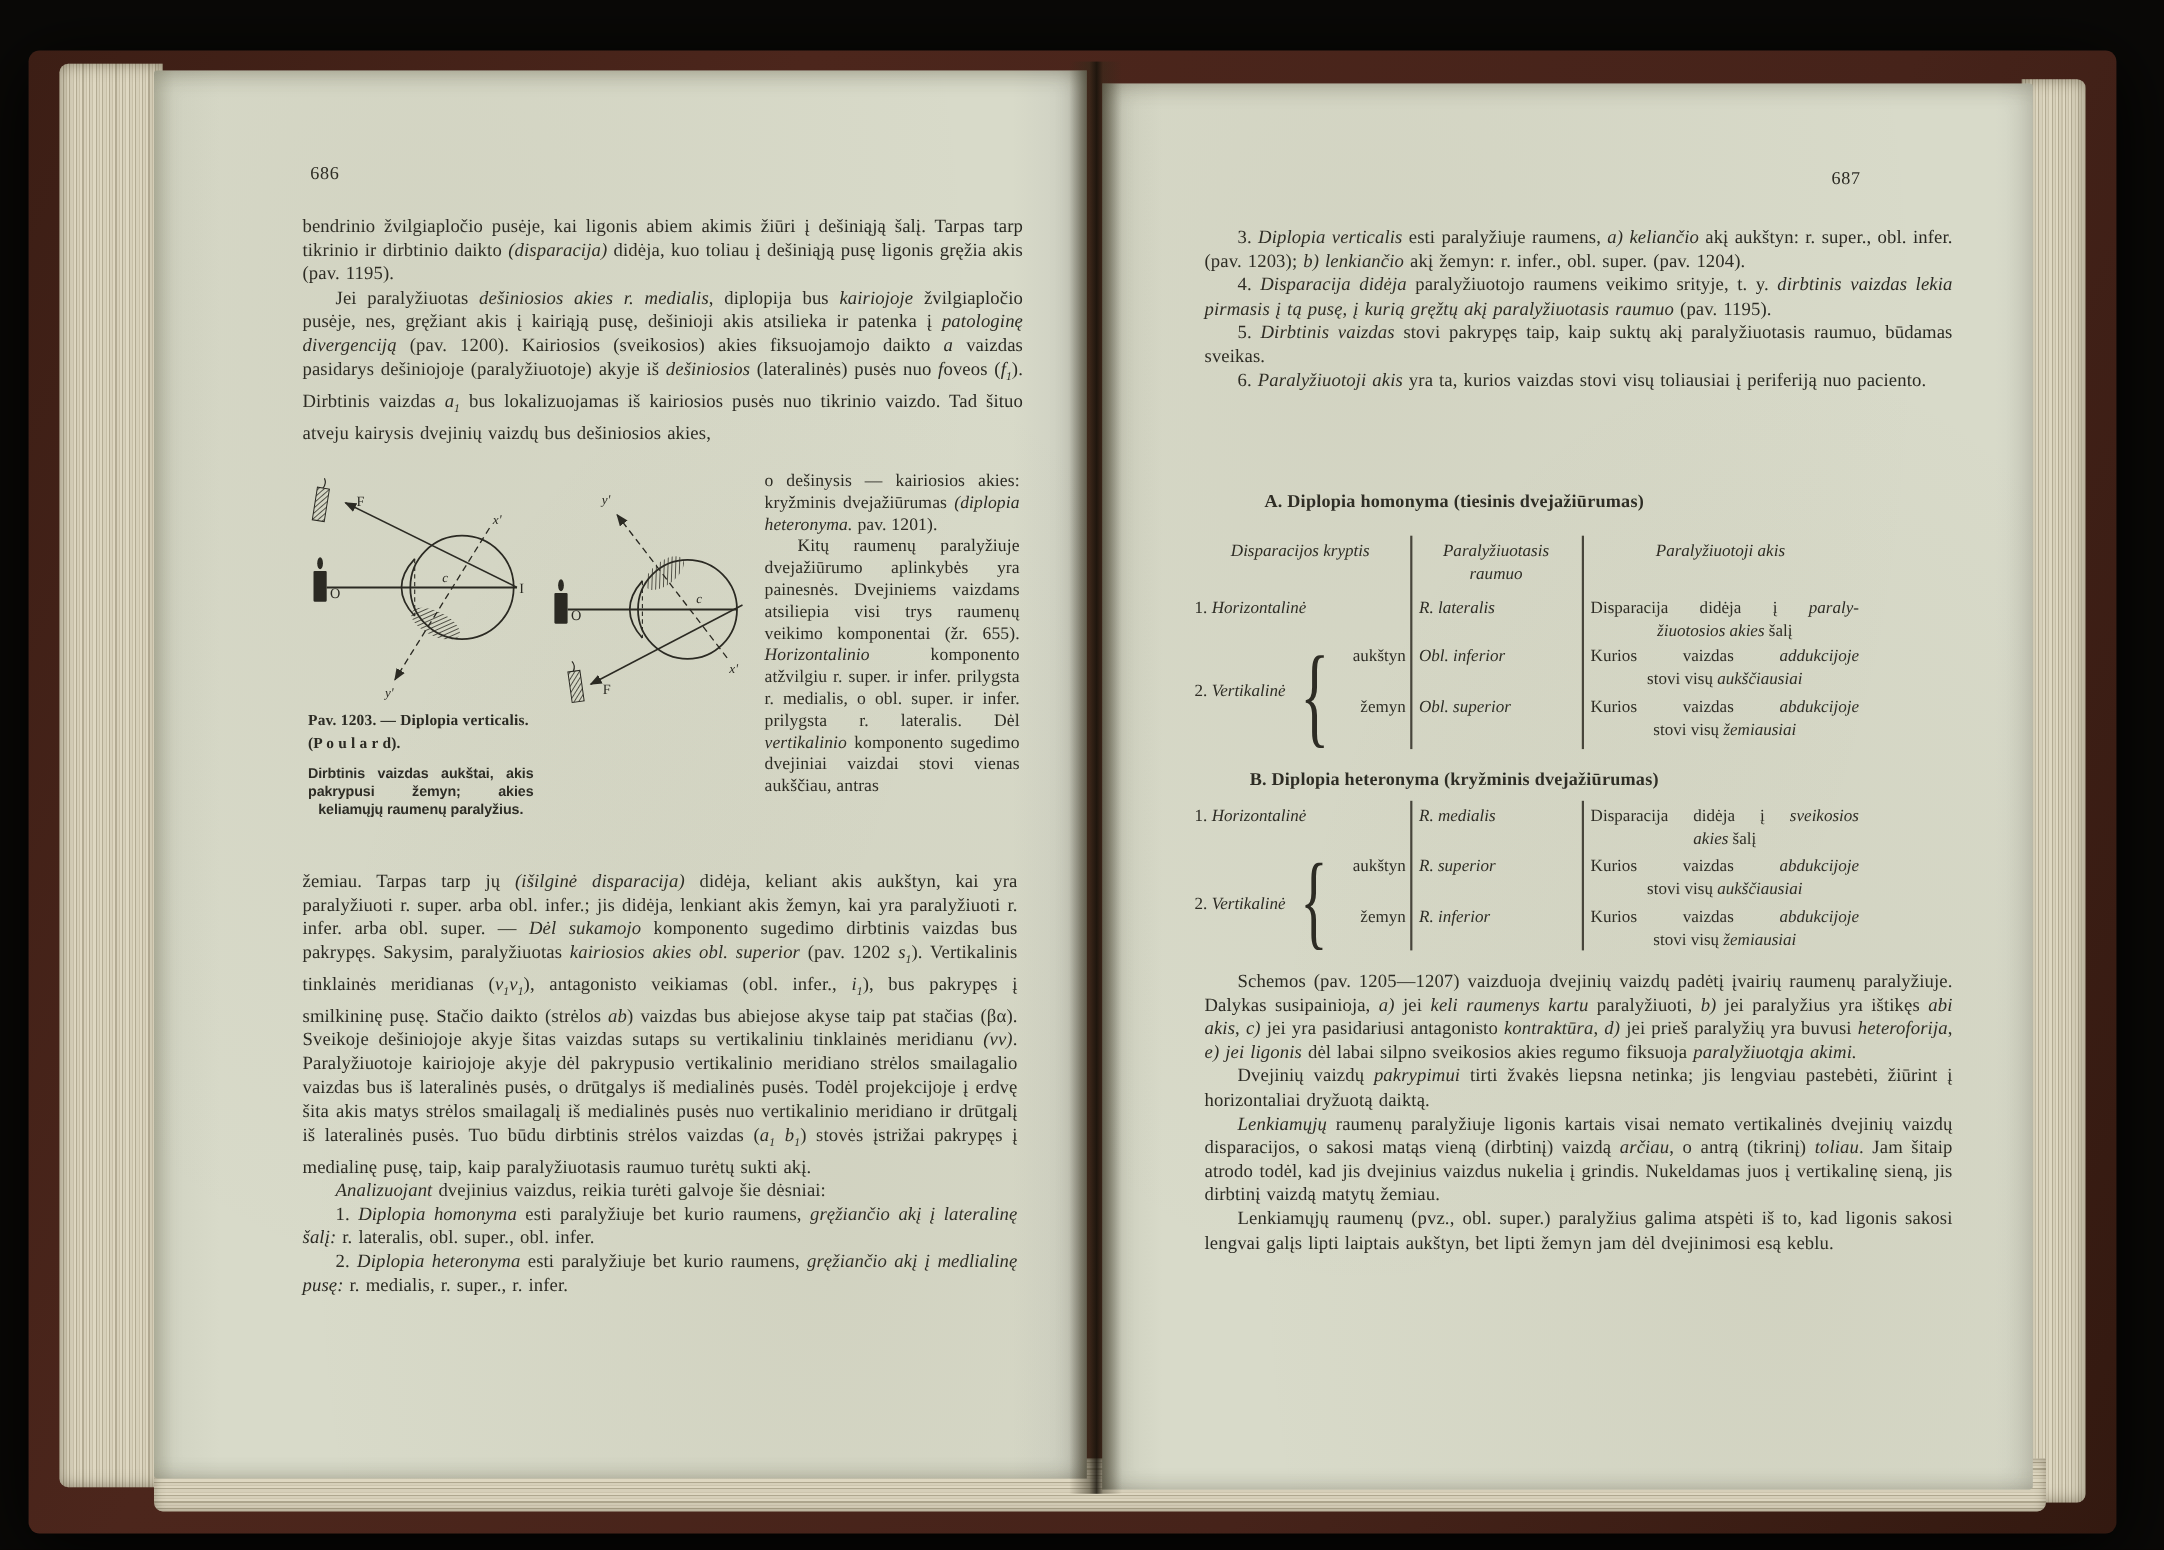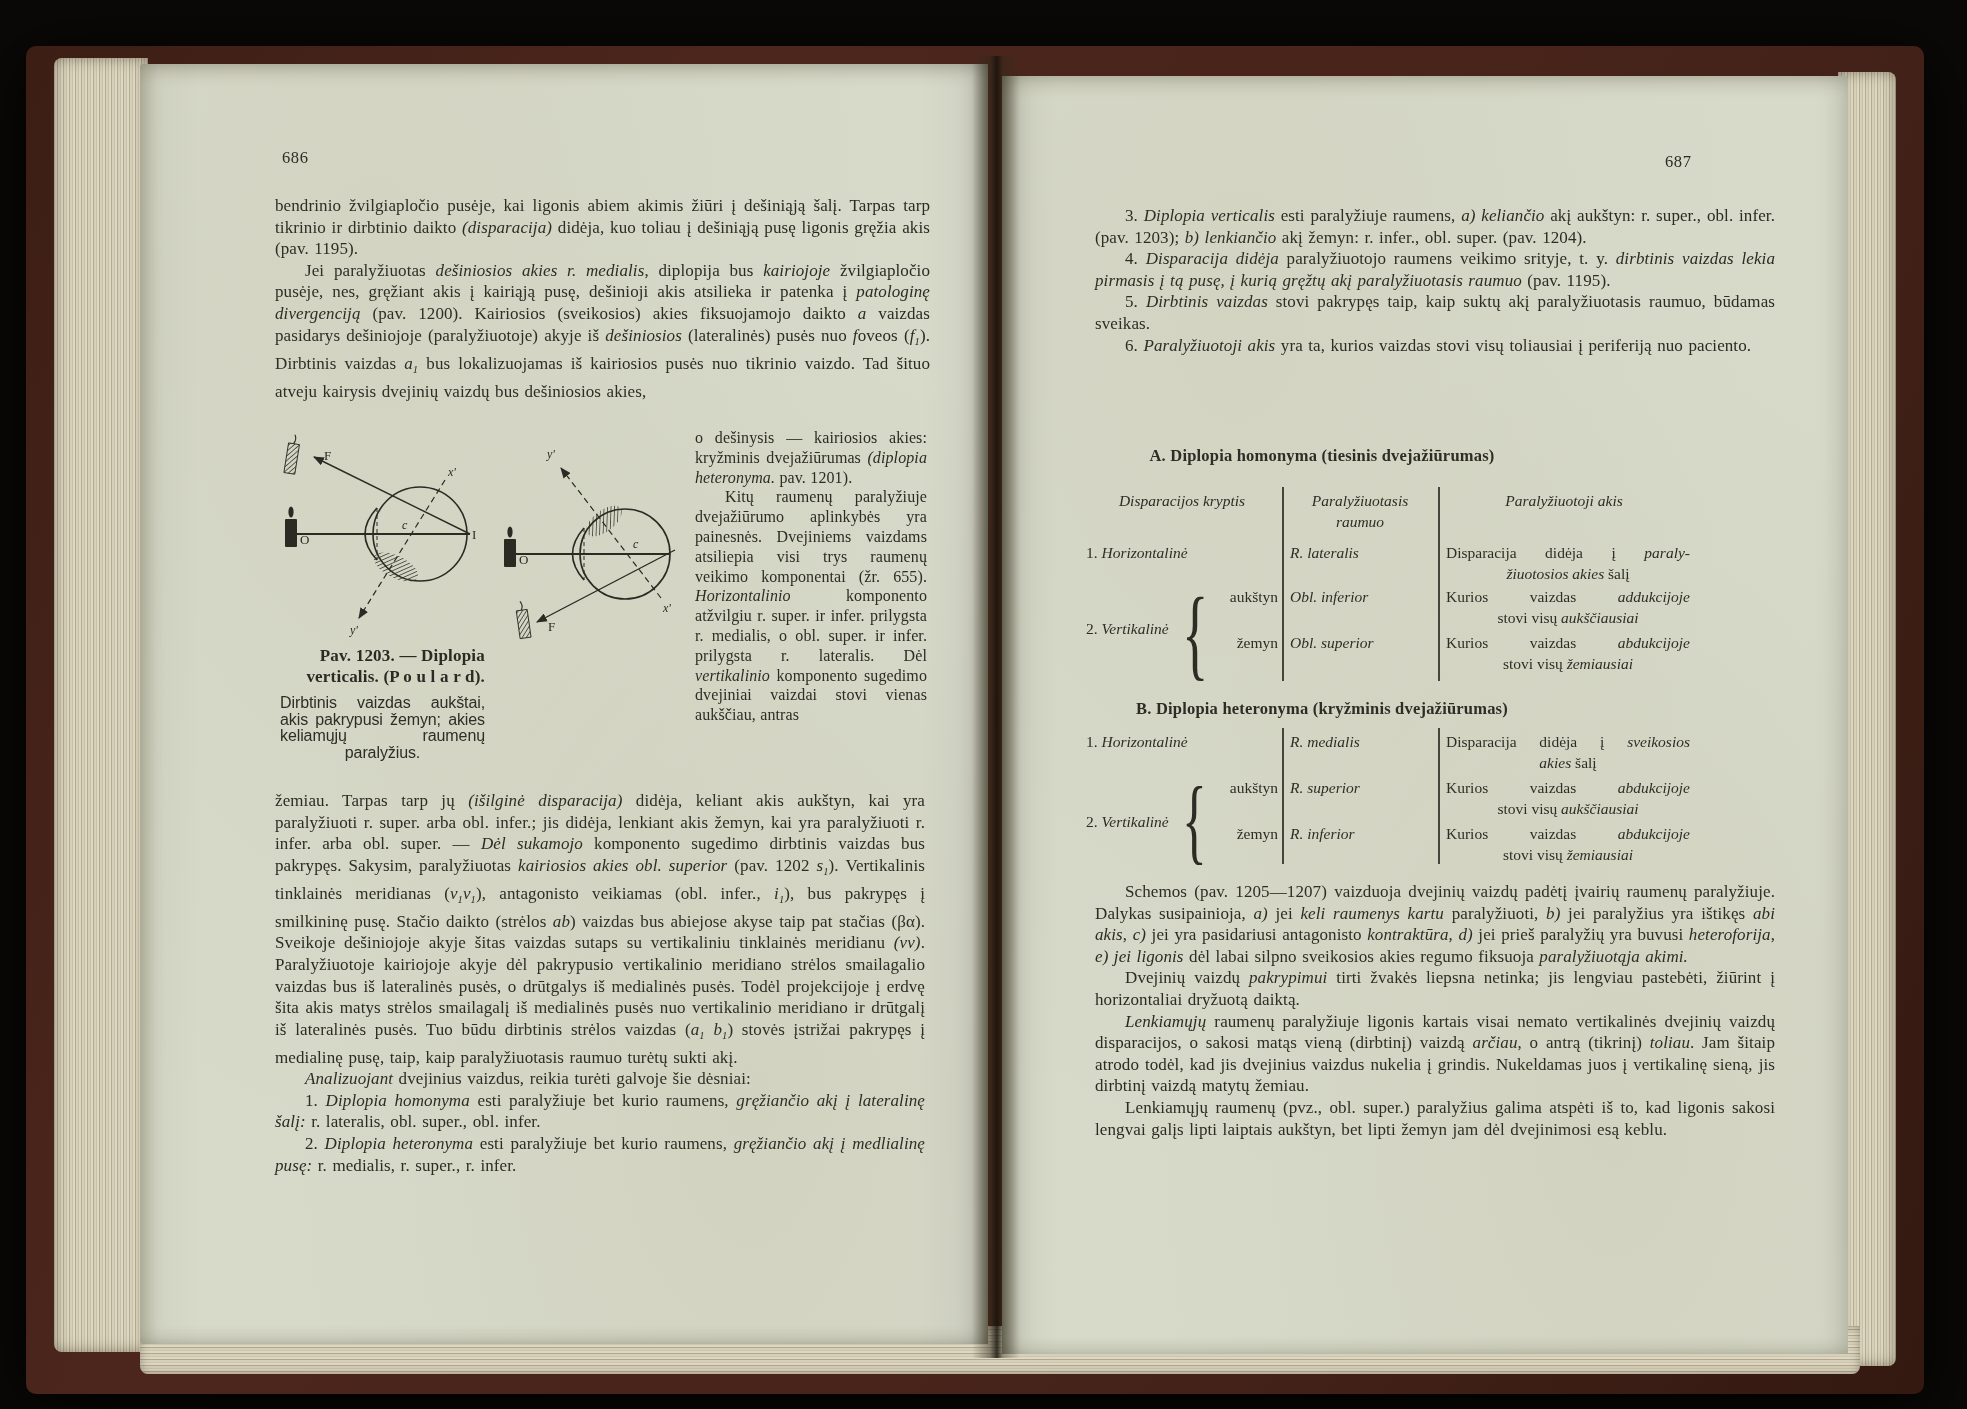--- a/index.html
+++ b/index.html
@@ -56,24 +56,24 @@
     margin:0; text-indent:30px; text-align:justify;
     font-size:17px; line-height:21.6px; word-spacing:1.1px; letter-spacing:.1px;
   }
   .noind { text-indent:0; }
   .narrow-col .para { font-size:16px; line-height:19.8px; word-spacing:.3px; }
   sub { font-size:.62em; font-style:italic; }
   
   .fig-row { position:absolute; left:140px; top:366px; width:430px; display:flex; gap:16px; z-index:4; }
   .figure { width:205px; margin:0; }
   .figure svg { display:block; }
-  .figcap { font-size:17px; font-weight:bold; line-height:20.5px; margin-top:4px; letter-spacing:.2px;text-align:right; }
+  .figcap { font-size:14px; font-weight:bold; line-height:20.5px; margin-top:4px; letter-spacing:.2px; }
   .figdesc {
     font-family:"Liberation Sans","DejaVu Sans",sans-serif;
-    font-size:16px; font-weight:normal; line-height:16.5px; margin-top:8px;
+    font-size:13px; font-weight:bold; line-height:16.5px; margin-top:8px;
     text-align:justify; text-align-last:center; letter-spacing:-.1px; color:#2e2d26;
   }
   .lblB { font-size:13px; fill:#2b2a23; font-family:"Liberation Serif",serif; }
   .lblI { font-size:12px; fill:#2b2a23; font-style:italic; font-family:"Liberation Serif",serif; }
   
   .tbl-heading { position:absolute; margin:0; font-size:16.5px; font-weight:bold; text-align:center; letter-spacing:.2px; }
   .dtable { position:absolute; font-size:15.5px; line-height:20px; }
   .cell { position:absolute; white-space:nowrap; }
   .hdr { text-align:center; white-space:normal; }
   .dir { text-align:right; }

